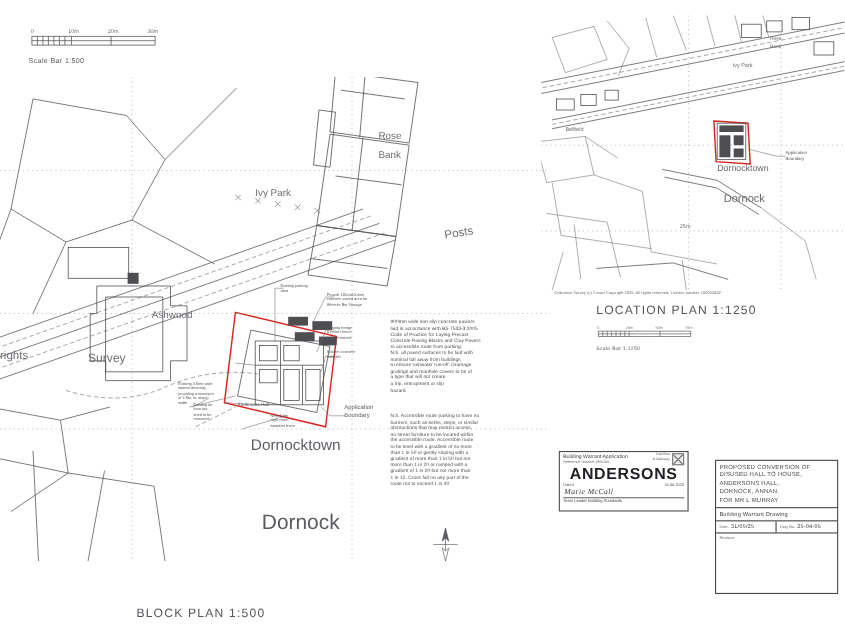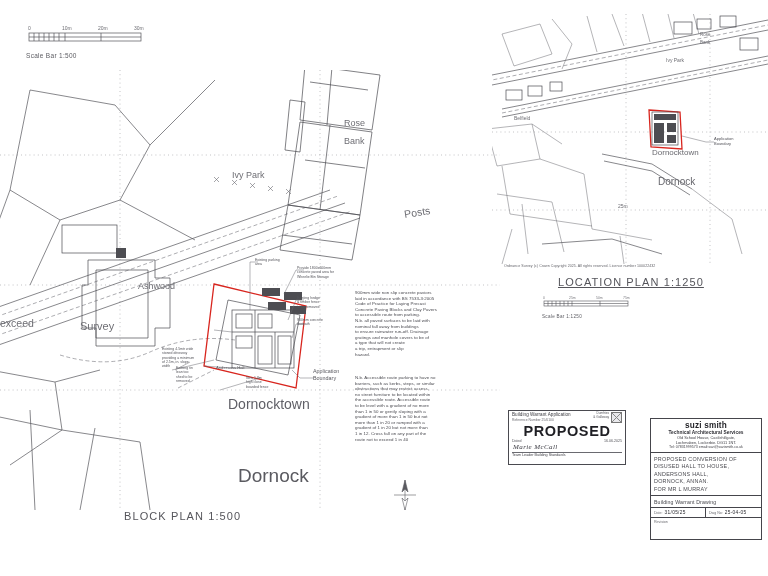--- a/index.html
+++ b/index.html
@@ -377,21 +377,21 @@
 
   <path class="dashed" d="M 178 318 L 214 300"></path>
 </svg>
 
 <div class="abs" style="left:0;top:0;width:500px;height:576px;pointer-events:none;">
   <div class="abs maplabel" style="left:344px; top:118px; font-size:9px; color:#6e6e74;">Rose</div>
   <div class="abs maplabel" style="left:344px; top:136px; font-size:9px; color:#6e6e74;">Bank</div>
   <div class="abs maplabel" style="left:232px; top:170px; font-size:9px; color:#6e6e74;">Ivy Park</div>
   <div class="abs maplabel" style="left:404px; top:206px; font-size:10.5px; color:#6e6e74; transform:rotate(-9deg);">Posts</div>
   <div class="abs maplabel" style="left:138px; top:258px; font-size:9px; color:#6e6e74;margin-top:23px;">Ashwood</div>
-  <div class="abs maplabel" style="left:0px; top:317px; font-size:10.5px; color:#6e6e74;">exceed</div>
+  <div class="abs maplabel" style="left:0px; top:317px; font-size:10.5px; color:#6e6e74;">rights</div>
   <div class="abs maplabel" style="left:80px; top:320px; font-size:11px; color:#6e6e74;">Survey</div>
   <div class="abs maplabel" style="left:228px; top:396px; font-size:14px; color:#5f5f66;">Dornocktown</div>
   <div class="abs maplabel" style="left:238px; top:465px; font-size:19px; color:#5a5a60;">Dornock</div>
 </div>
 
 <div class="callout" style="left:255px; top:258px;">Existing parking
 area</div>
 <div class="callout" style="left:297px; top:266px;">Provide 1800x600mm
 concrete paved area for
 Wheelie Bin Storage</div>
@@ -434,21 +434,21 @@
 no street furniture to be located within
 the accessible route.  Accessible route
 to be level with a gradient of no more
 than 1 in 50 or gently sloping with a
 gradient of more than 1 in 50 but not
 more than 1 in 20 or ramped with a
 gradient of 1 in 20 but not more than
 1 in 12. Cross fall on any part of the
 route not to exceed 1 in 40</div>
 
-<div class="plan-title abs" style="left:124px; top:510px;">BLOCK PLAN 1:500</div>
+<div class="plan-title abs" style="left:124px; top:552px;">BLOCK PLAN 1:500</div>
 
 <svg class="north-arrow" style="left:392px; top:478px;" width="26" height="34">
   <g stroke="#5a5a60" stroke-width="0.6" fill="none">
     <line x1="13" y1="2" x2="13" y2="32"></line>
     <line x1="2" y1="17" x2="24" y2="17"></line>
     <polygon points="13,2 10,14 13,11 16,14" fill="#5a5a60"></polygon>
     <polygon points="13,32 10,20 13,23 16,20" fill="#ffffff"></polygon>
   </g>
 </svg>
 
@@ -538,21 +538,21 @@
 <div class="abs maplabel" style="left:700px; top:40px; font-size:4.5px; color:#6e6e74;">Bank</div>
 <div class="abs maplabel" style="left:514px; top:115px; font-size:5px; color:#6e6e74;">Belfield</div>
 <div class="abs maplabel" style="left:652px; top:148px; font-size:8px; color:#6a6a70;">Dornocktown</div>
 <div class="abs maplabel" style="left:658px; top:176px; font-size:10px; color:#66666c;">Dornock</div>
 <div class="abs maplabel" style="left:618px; top:203px; font-size:5px; color:#6e6e74;">25m</div>
 <div class="callout" style="left:714px; top:136px; font-size:4px; line-height:5px;">Application
 Boundary</div>
 
 <div class="os-copy" style="left:504px; top:264px;">Ordnance Survey (c) Crown Copyright 2025. All rights reserved. Licence number 100022432</div>
 
-<div class="plan-title abs" style="left:558px; top:276px;text-decoration:underline;">LOCATION PLAN 1:1250</div>
+<div class="plan-title abs" style="left:542px; top:276px;">LOCATION PLAN 1:1250</div>
 
 <div class="scalebar-wrap" style="left:542px; top:294px;">
   <svg width="100" height="18">
     <text x="1" y="5" font-size="3.4" fill="#78787e">0</text>
     <text x="27" y="5" font-size="3.4" fill="#78787e">25m</text>
     <text x="54" y="5" font-size="3.4" fill="#78787e">50m</text>
     <text x="81" y="5" font-size="3.4" fill="#78787e">75m</text>
     <g stroke="#55555a" stroke-width="0.6" fill="none">
       <rect x="2" y="7" width="84" height="5"></rect>
       <line x1="2" y1="9.5" x2="86" y2="9.5"></line>
@@ -579,37 +579,30 @@
       </div>
     </div>
     <div style="display:flex; align-items:flex-start;">
       <div class="stamp-council">
         <div>Dumfries</div>
         <div>&amp; Galloway</div>
       </div>
       <span class="stamp-crest"></span>
     </div>
   </div>
-  <div class="stamp-approved">PROPOSED</div>
+  <div class="stamp-approved">ANDERSONS</div>
   <div class="stamp-row3">
     <span>Dated</span>
     <span>16.06.2025</span>
   </div>
   <div class="stamp-sig">Marie McCall</div>
   <div class="stamp-foot">Team Leader Building Standards</div>
 </div>
 
 <div class="titleblock" style="left:650px; top:418px; width:112px; height:122px;">
-  <div class="tb-sec" style="padding-bottom:2px;">
-    <div class="tb-name">suzi smith</div>
-    <div class="tb-sub">Technical Architectural Services</div>
-    <div class="tb-addr">Old School House, Castlehillgate,</div>
-    <div class="tb-addr">Lochmaben, Lockerbie.  DG11 1NT.</div>
-    <div class="tb-addr" style="font-size:3.6px;">Tel: 07831999573  email:suzi@suzismith.co.uk</div>
-  </div>
   <div class="tb-sec">
     <div class="tb-proj">PROPOSED CONVERSION OF
 DISUSED HALL TO HOUSE,
 ANDERSONS HALL,
 DORNOCK, ANNAN.
 FOR MR L MURRAY</div>
   </div>
   <div class="tb-sec">
     <div class="tb-draw">Building Warrant Drawing</div>
   </div>

